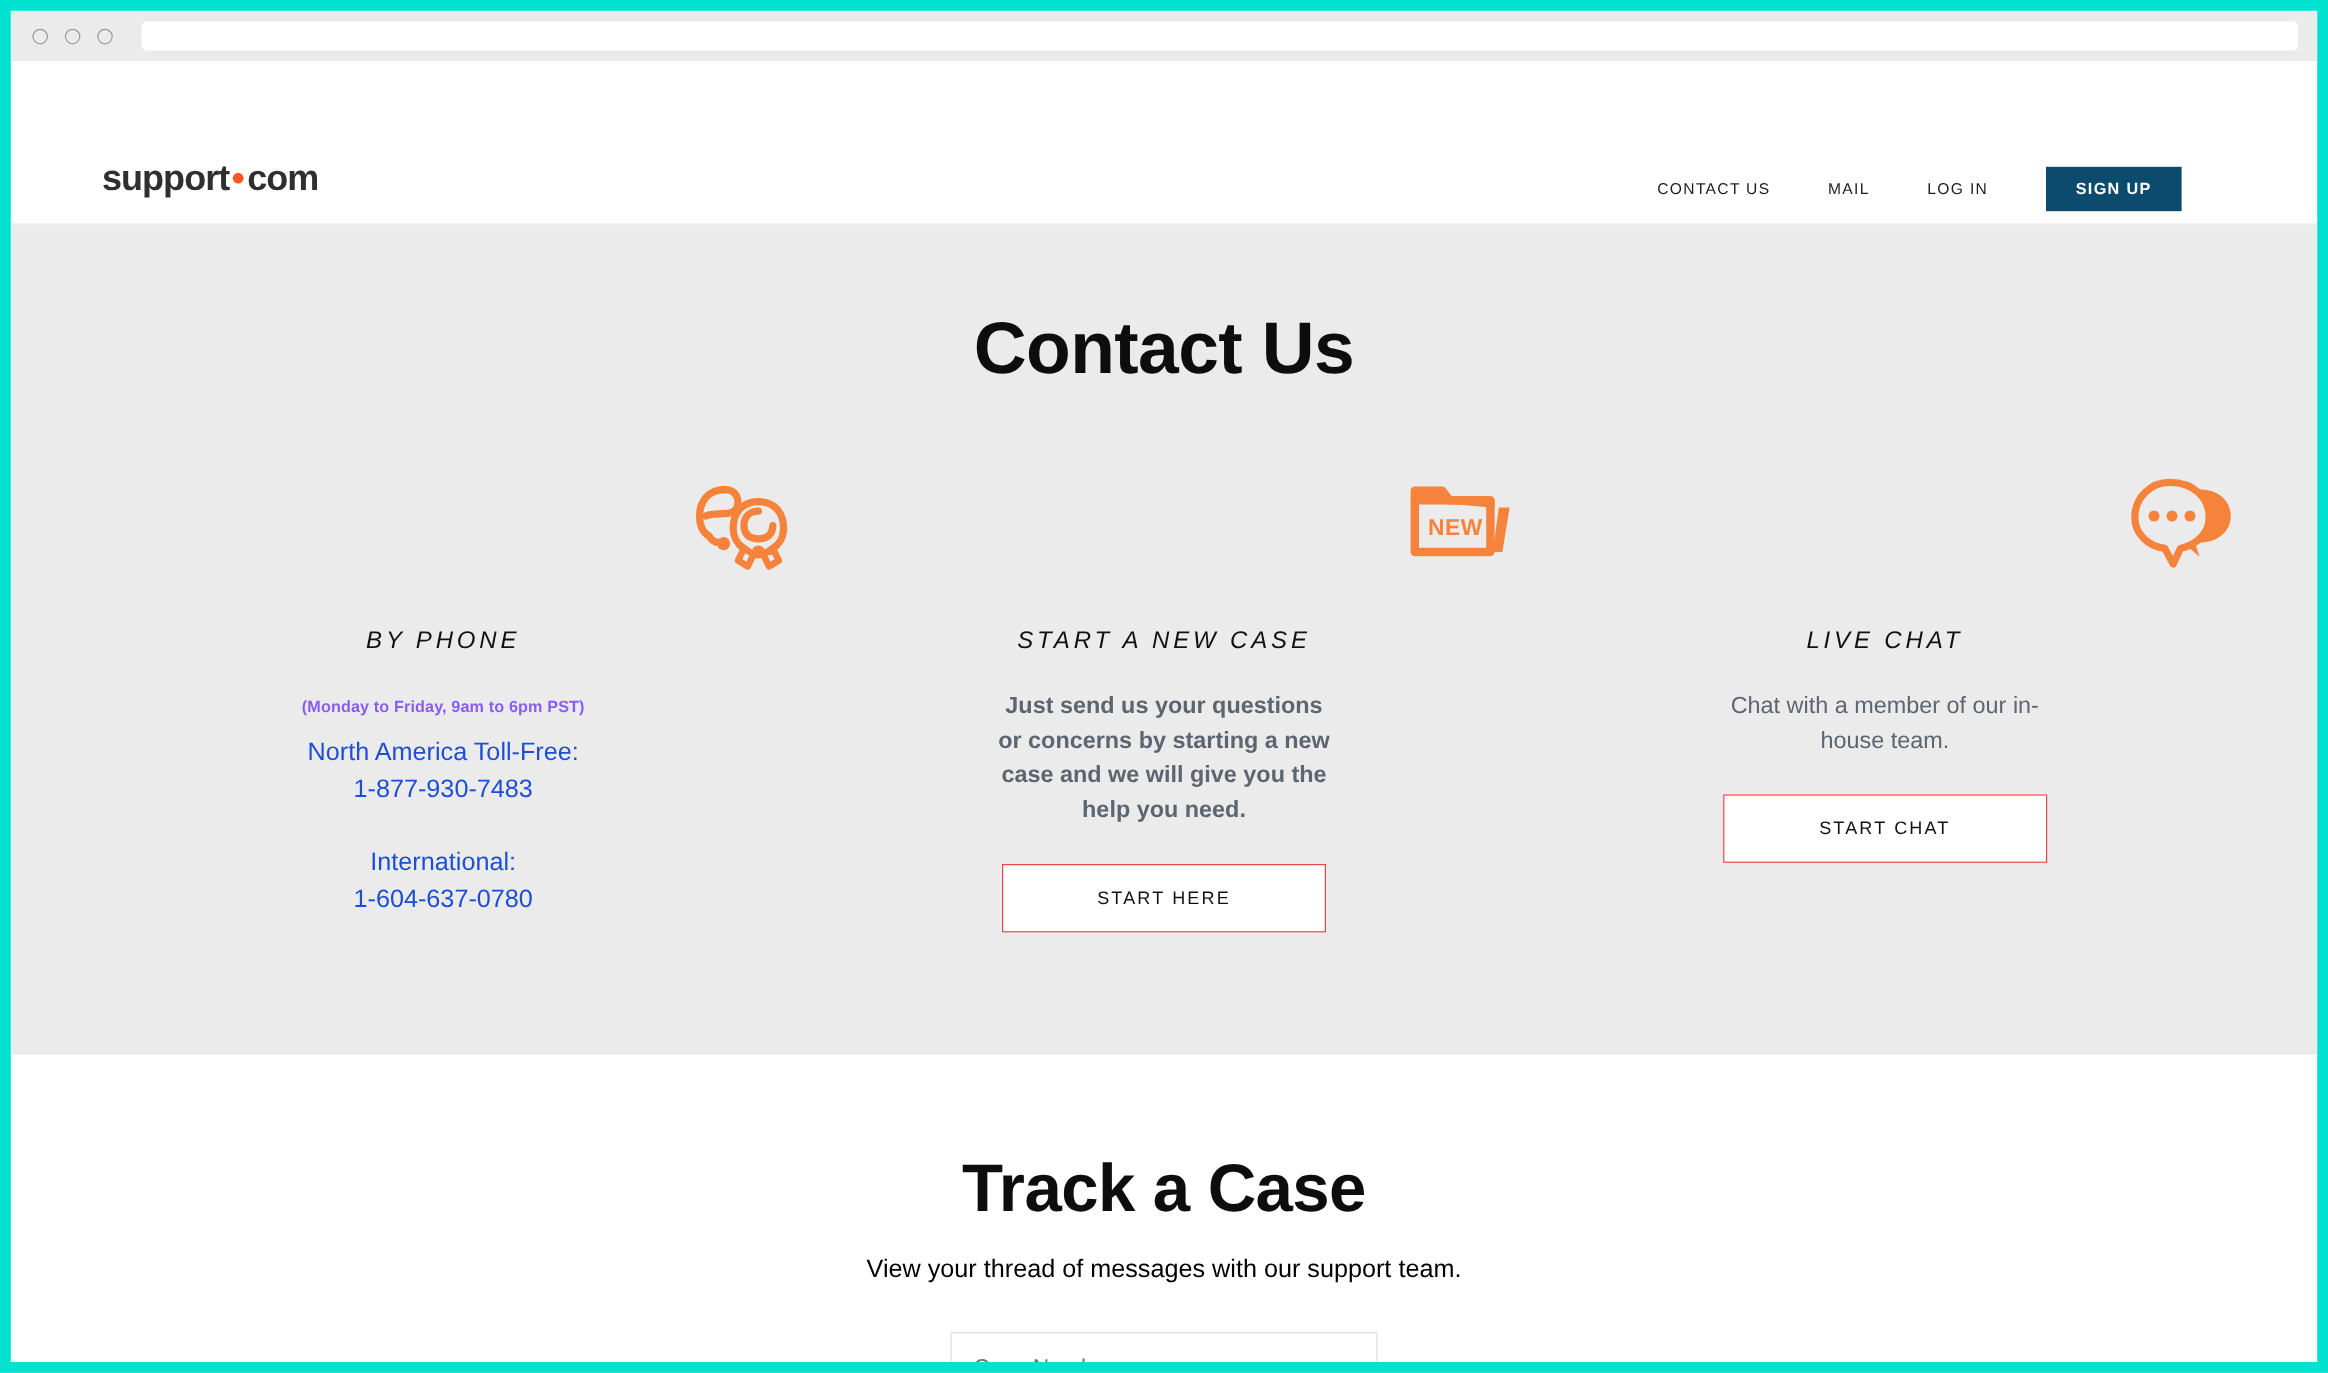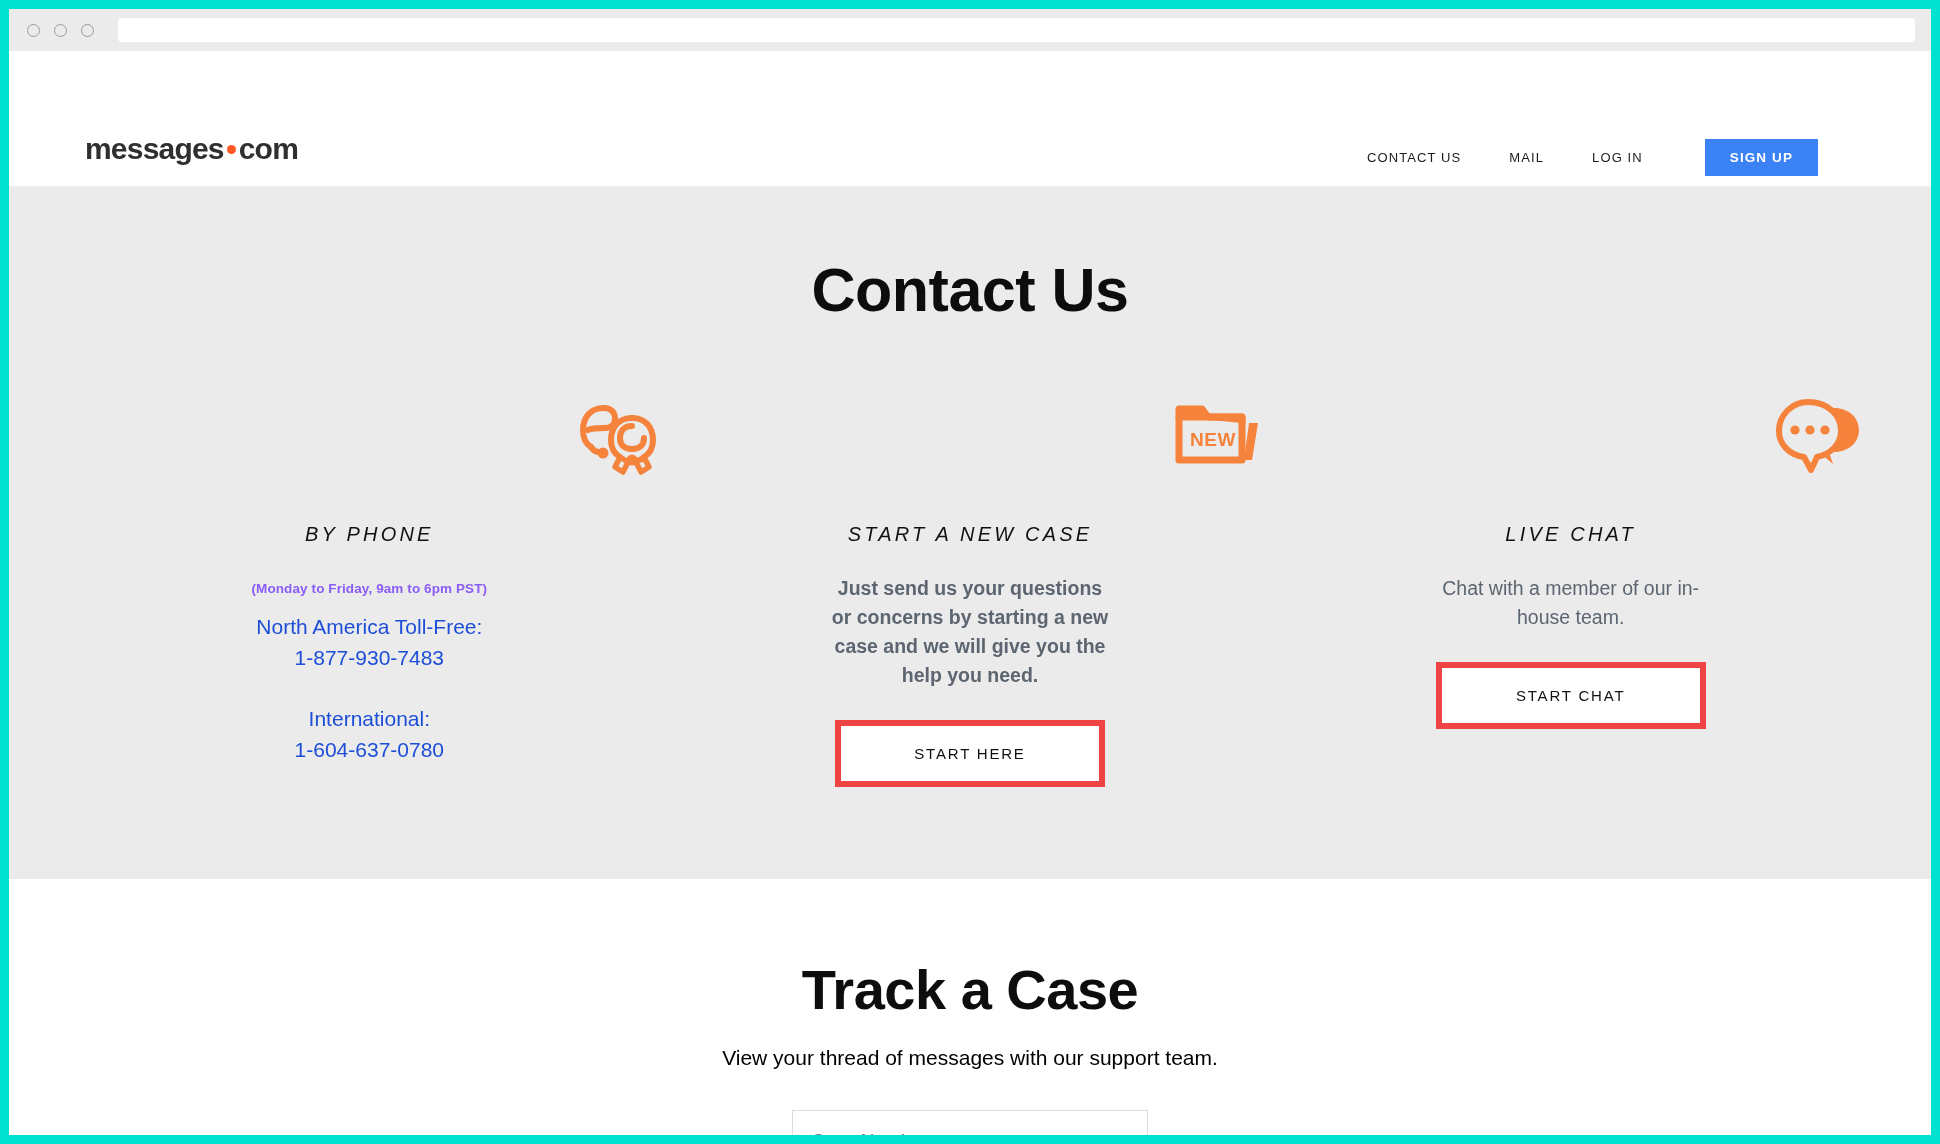--- a/index.html
+++ b/index.html
@@ -109,31 +109,30 @@
   }
   .top-nav a {
     font-size: 13px;
     letter-spacing: 1.1px;
     color: #1c1c1c;
     text-decoration: none;
     margin-right: 48px;
     white-space: nowrap;
   }
   .signup-btn {
-    background: #3b82f6;
+    background: #0c4a6e;
     color: #ffffff !important;
     font-size: 13.5px;
     font-weight: 700;
     letter-spacing: 1.1px;
     padding: 11px 25px;
     margin-right: 0 !important;
     border: none;
     cursor: pointer;
     font-family: "Liberation Sans", sans-serif;
-    margin-left: 14px;
   }
 
   
   .contact-section {
     background: #EBEBEB;
     height: 692px;
     position: relative;
   }
 
   .page-title {
@@ -191,21 +190,21 @@
     letter-spacing: 0.1px;
     margin-bottom: 8px;
   }
   .phone-line { font-size: 21px; line-height: 31px; color: #1d4ed8; }
   .phone-gap { height: 30px; }
 
   .ghost-btn {
     display: inline-block;
     margin-top: 30px;
     background: #ffffff;
-    border: 6px solid #ef4444;
+    border: 1px solid #ef4444;
     padding: 19px 0;
     width: 270px;
     font-size: 15px;
     letter-spacing: 1.8px;
     color: #111111;
     cursor: pointer;
     font-family: "Liberation Sans", sans-serif;
     text-align: center;
   }
 
@@ -251,21 +250,21 @@
       <span class="dot"></span>
       <span class="dot"></span>
       <span class="dot"></span>
     </div>
     <input class="url-bar" value="" placeholder="" style="">
   </div>
 
   <div class="site-header">
 
     <div class="logo">
-      <span>messages</span><span class="logo-dot"></span><span>com</span>
+      <span>support</span><span class="logo-dot"></span><span>com</span>
     </div>
 
     <div class="top-nav">
       <a href="#">CONTACT US</a>
       <a href="#">MAIL</a>
       <a href="#">LOG IN</a>
       <button class="signup-btn">SIGN UP</button>
     </div>
 
     <nav class="main-nav">

